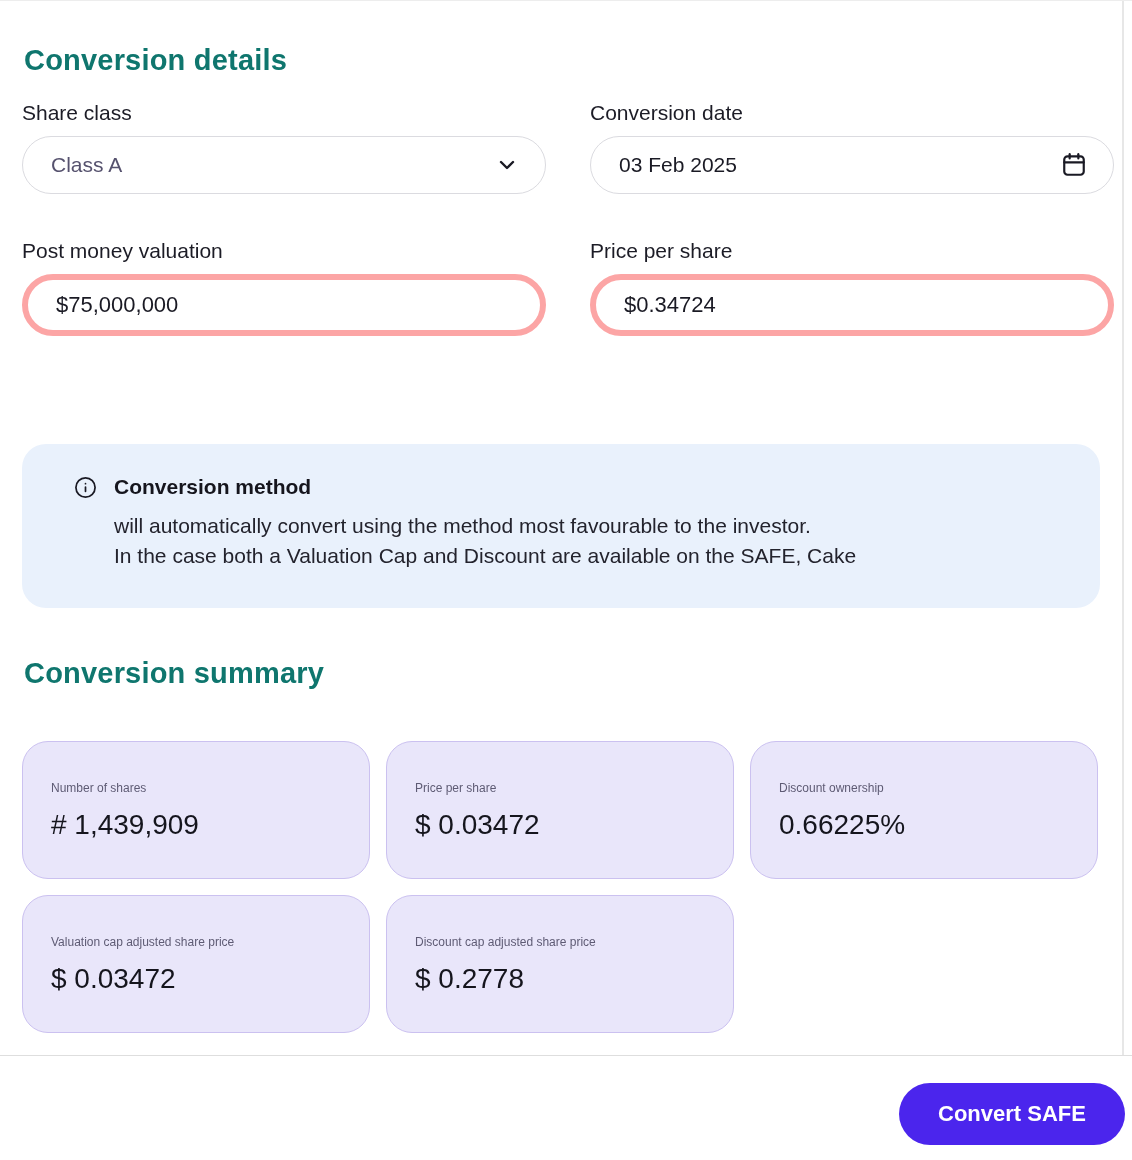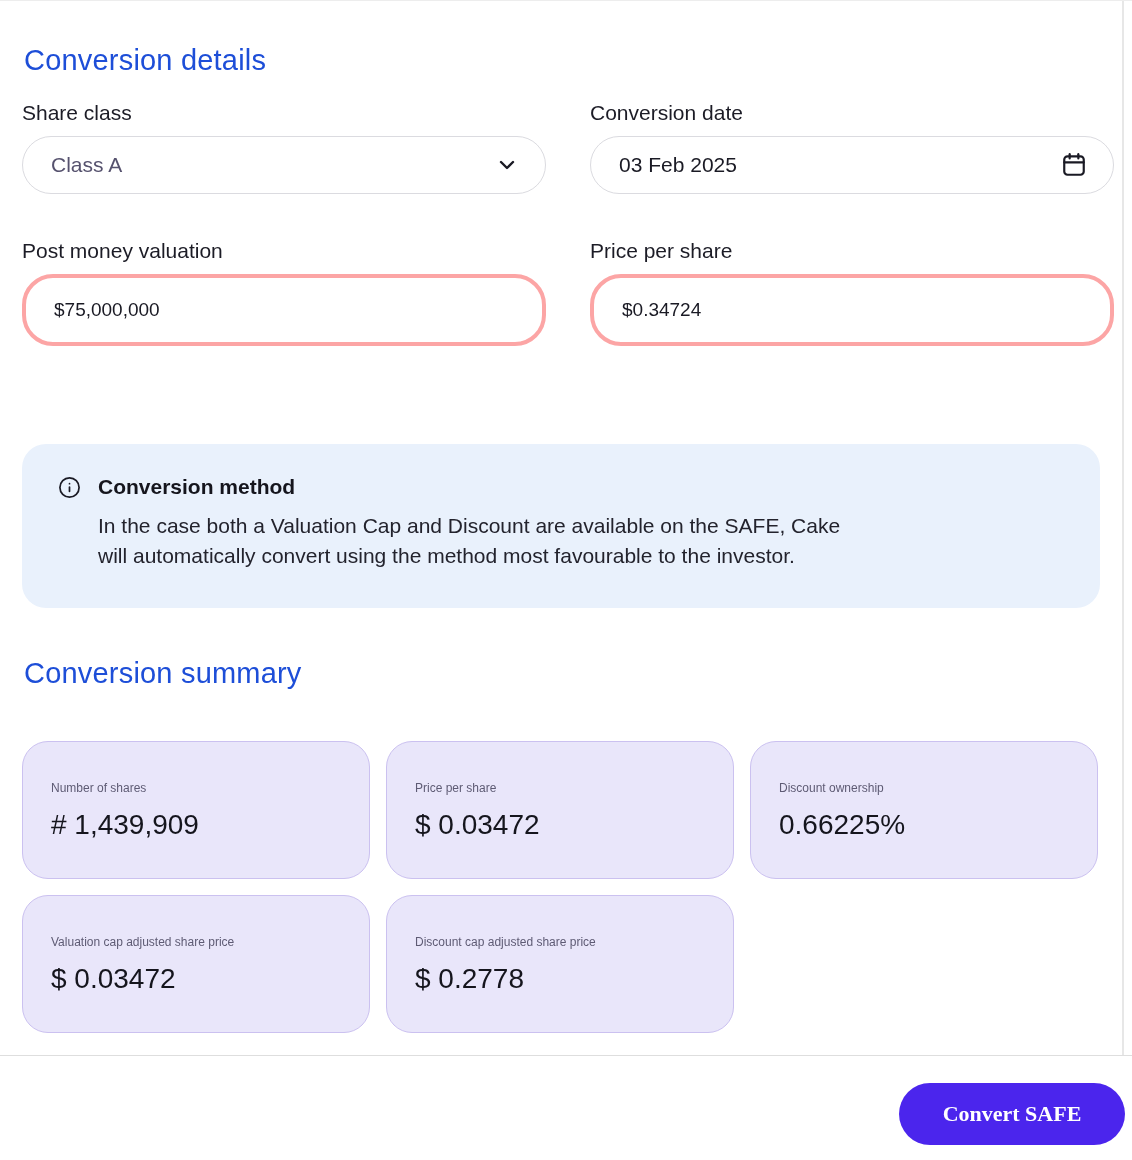--- a/index.html
+++ b/index.html
@@ -5,50 +5,50 @@
   html,body{margin:0;padding:0;}
   body{
     width:1132px;height:1160px;position:relative;background:#ffffff;
     font-family:"Liberation Sans","DejaVu Sans",sans-serif;
     color:#191923;overflow:hidden;
     border-top:1px solid #ededed;box-sizing:border-box;
   }
   .abs{position:absolute;}
 
   
-  .h1{font-size:29px;font-weight:400;color:#1d4ed8;letter-spacing:.2px;}
+  .h1{font-size:29px;font-weight:700;color:#0f766e;letter-spacing:.2px;}
 
   
   .form-grid{
     display:grid;grid-template-columns:524px 524px;column-gap:30px;row-gap:70px;
   }
   .field-label{
     display:block;font-size:21px;color:#1c1c26;margin-bottom:11px;line-height:25px;
   }
   .input-shell{
     position:relative;height:58px;border:1px solid #dbdbe0;border-radius:31px;
     background:#fff;display:flex;align-items:center;box-sizing:border-box;
     padding:0 64px 0 28px;
   }
   .input-shell .value{font-size:21px;color:#1a1a24;}
   .input-shell .value.muted{color:#56526e;}
   .input-shell .right-icon{
     position:absolute;right:26px;top:50%;transform:translateY(-50%);
     display:flex;align-items:center;justify-content:center;
   }
   input.text-input{
-    width:100%;height:72px;border:4px solid #fca5a5;border-radius:31px;
-    background:#fff;box-sizing:border-box;padding:0 28px;font-size:19px;
+    width:100%;height:62px;border:6px solid #fca5a5;border-radius:31px;
+    background:#fff;box-sizing:border-box;padding:0 28px;font-size:22px;
     color:#1a1a24;font-family:inherit;outline:none;
   }
 
   
   .info-box{
     background:#e9f1fc;border-radius:24px;box-sizing:border-box;
-    width:1078px;height:164px;padding:30px 36px;
+    width:1078px;height:164px;padding:30px 52px;
     display:grid;grid-template-columns:24px auto;column-gap:16px;align-items:start;
   }
   .info-icon-wrap{margin-top:2px;display:flex;}
   .info-title{font-size:21px;font-weight:700;color:#15151d;line-height:26px;}
   .info-body{font-size:21px;color:#23232d;line-height:30px;margin-top:11px;}
 
   
   .cards{
     display:grid;grid-template-columns:repeat(3,348px);gap:16px;grid-auto-rows:138px;
   }
@@ -60,21 +60,21 @@
     font-size:12px;color:#5e5b74;white-space:nowrap;overflow:hidden;
     margin-right:-28px;line-height:24px;
   }
   .card-value{font-size:28px;font-weight:400;color:#15151d;margin-top:8px;line-height:34px;}
 
   
   .footer-divider{height:1px;background:#dedede;width:1132px;left:0;top:1054px;}
   .convert-btn{
     left:899px;top:1082px;width:226px;height:62px;border:none;border-radius:31px;
     background:#4b25ed;color:#ffffff;font-size:22px;font-weight:700;
-    font-family:Liberation Serif, serif;cursor:pointer;display:flex;align-items:center;justify-content:center;
+    font-family:Liberation Sans, sans-serif;cursor:pointer;display:flex;align-items:center;justify-content:center;
   }
   .scroll-line{left:1122px;top:0;width:2px;height:1054px;background:#e7e7e7;}
 
   svg{display:block;}
 </style>
 </head>
 <body>
 
 <h1 class="abs h1" style="left:24px;top:24px;">Conversion details</h1>
 
@@ -122,22 +122,22 @@
   <span class="info-icon-wrap">
     <svg width="23" height="23" viewBox="0 0 24 24" fill="none" stroke="#1a1a24" stroke-width="1.8" stroke-linecap="round" stroke-linejoin="round">
       <circle cx="12" cy="12" r="10"></circle>
       <line x1="12" y1="16" x2="12" y2="11.5"></line>
       <line x1="12" y1="8" x2="12.01" y2="8"></line>
     </svg>
   </span>
   <div>
     <div class="info-title">Conversion method</div>
     <div class="info-body">
+      <div>will automatically convert using the method most favourable to the investor.</div>
       <div>In the case both a Valuation Cap and Discount are available on the SAFE, Cake</div>
-      <div>will automatically convert using the method most favourable to the investor.</div>
     </div>
   </div>
 </div>
 
 <h2 class="abs h1" style="left:24px;top:656px;margin:0;">Conversion summary</h2>
 
 <div class="abs cards" style="left:22px;top:740px;width:1078px;">
 
   <div class="card">
     <div class="card-label">Number of shares</div>

